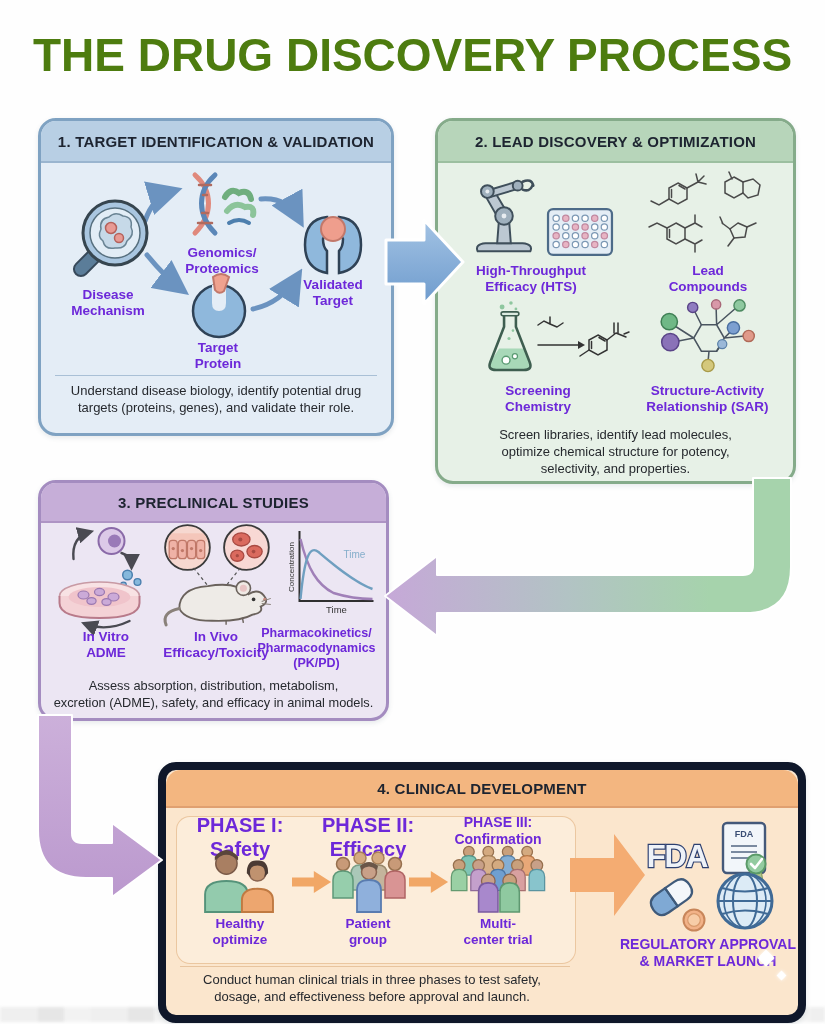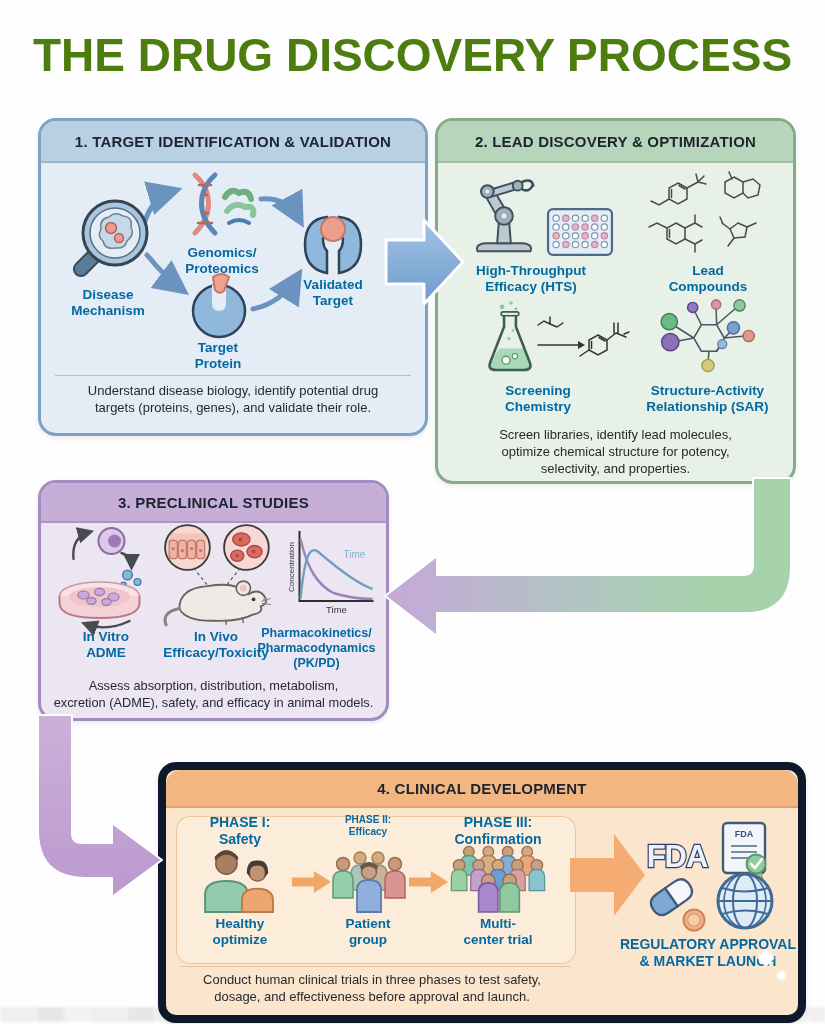--- a/index.html
+++ b/index.html
@@ -4,38 +4,38 @@
 <style>
   html,body{margin:0;padding:0;}
   body{font-family:"Liberation Sans",sans-serif;background:#ffffff;}
   #page{position:relative;width:825px;height:1024px;background:#fefefe;overflow:hidden;}
   #title{position:absolute;left:0;top:28px;width:825px;text-align:center;
          font-size:46px;font-weight:bold;color:#4d7c0f;letter-spacing:0px;}
   .box{position:absolute;border-radius:18px;box-shadow:0 2px 5px rgba(60,80,100,.12);z-index:2;}
   .box-header{position:absolute;left:0;top:0;width:100%;display:flex;align-items:center;justify-content:center;
               font-weight:bold;font-size:15px;color:#1d2430;border-radius:15px 15px 0 0;letter-spacing:.2px;}
   .box-body{position:absolute;left:0;right:0;bottom:0;}
-  .lbl{position:absolute;text-align:center;font-weight:bold;color:#0369a1;font-size:13.5px;line-height:1.18;white-space:pre-line;}
+  .lbl{position:absolute;text-align:center;font-weight:bold;color:#6d28d9;font-size:13.5px;line-height:1.18;white-space:pre-line;}
   .desc{position:absolute;text-align:center;color:#26292e;font-size:13px;line-height:1.3;white-space:pre-line;}
   .divider{position:absolute;height:0;border-top:1.5px solid;}
   svg{position:absolute;overflow:visible;}
   #connectors{position:absolute;left:0;top:0;z-index:3;pointer-events:none;}
   #watermark{position:absolute;left:0;top:1007px;width:825px;height:15px;z-index:1;
              background:repeating-linear-gradient(90deg,#ededed 0 38px,#e2e2e2 38px 64px,#f1f1f1 64px 90px);
              filter:blur(1.5px);opacity:.85;}
   .sparkle{position:absolute;background:#fff;transform:rotate(45deg);z-index:4;box-shadow:0 0 4px rgba(255,255,255,.9);}
 </style>
 </head>
 <body>
 
 <div id="page">
 
   <div id="title">THE DRUG DISCOVERY PROCESS</div>
 
-  <div class="box" style="left:38px;top:118px;width:350px;height:312px;background:#e4edf6;border:3px solid #7fa2c2;padding-left:34px;">
+  <div class="box" style="left:38px;top:118px;width:350px;height:312px;background:#e4edf6;border:3px solid #7fa2c2;">
     <div class="box-header" style="height:40px;background:#b8cfe4;border-bottom:2px solid #9ab5cf;">1. TARGET IDENTIFICATION &amp; VALIDATION</div>
     <div class="box-body" style="top:42px;">
 
       <svg style="left:0;top:0" width="350" height="270" viewBox="0 0 350 270">
         <defs>
           <marker id="m1" markerWidth="7" markerHeight="7" refX="5" refY="3.5" orient="auto">
             <path d="M0,0 L7,3.5 L0,7 Z" fill="#6b93c0"></path>
           </marker>
         </defs>
         <g fill="none" stroke="#6b93c0" stroke-width="5" stroke-linecap="round">
@@ -336,23 +336,23 @@
 excretion (ADME), safety, and efficacy in animal models.</div>
     </div>
   </div>
 
   <div class="box" style="left:158px;top:740px;width:632px;height:245px;background:#fbe6cd;border:8px solid #0f172a;margin-top:22px;">
     <div class="box-header" style="height:36px;background:#f3b680;border-bottom:2px solid #e0a070;">4. CLINICAL DEVELOPMENT</div>
     <div class="box-body" style="top:38px;">
 
       <div style="position:absolute;left:10px;top:8px;width:398px;height:146px;border:1.5px solid rgba(222,168,112,.55);border-radius:14px;background:rgba(253,242,230,.55);"></div>
 
-      <div class="lbl" style="left:19px;top:6px;width:110px;font-size:14px;">PHASE I:
+      <div class="lbl" style="left:19px;top:6px;width:110px;font-size:20px;">PHASE I:
 Safety</div>
-      <div class="lbl" style="left:147px;top:6px;width:110px;font-size:10px;">PHASE II:
+      <div class="lbl" style="left:147px;top:6px;width:110px;font-size:20px;">PHASE II:
 Efficacy</div>
       <div class="lbl" style="left:277px;top:6px;width:110px;font-size:14px;">PHASE III:
 Confirmation</div>
 
       <svg style="left:30px;top:40px" width="88" height="64" viewBox="0 0 88 66">
         <path d="M8,66 L8,48 Q8,34 30,34 Q52,34 52,48 L52,66 Z" fill="#93cbad" stroke="#55937a" stroke-width="2"></path>
         <circle cx="30" cy="16" r="11" fill="#a97f62" stroke="#7a5a48" stroke-width="1.5"></circle>
         <path d="M18,13 Q30,1 42,13 L42,9 Q36,2 30,2 Q24,2 18,9 Z" fill="#5a463a"></path>
         <path d="M46,66 L46,54 Q46,42 62,42 Q78,42 78,54 L78,66 Z" fill="#eda66f" stroke="#c07a42" stroke-width="2"></path>
         <circle cx="62" cy="25" r="9" fill="#c0926f" stroke="#8a6450" stroke-width="1.4"></circle>

